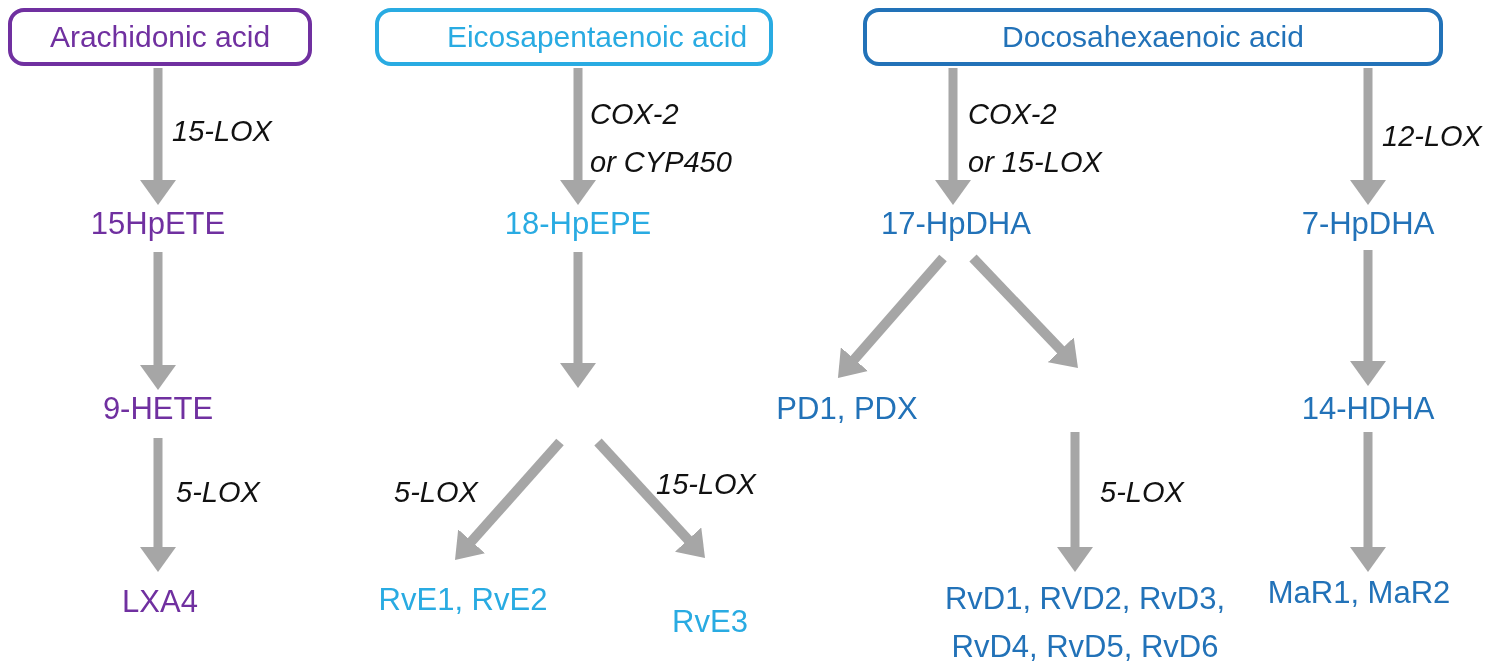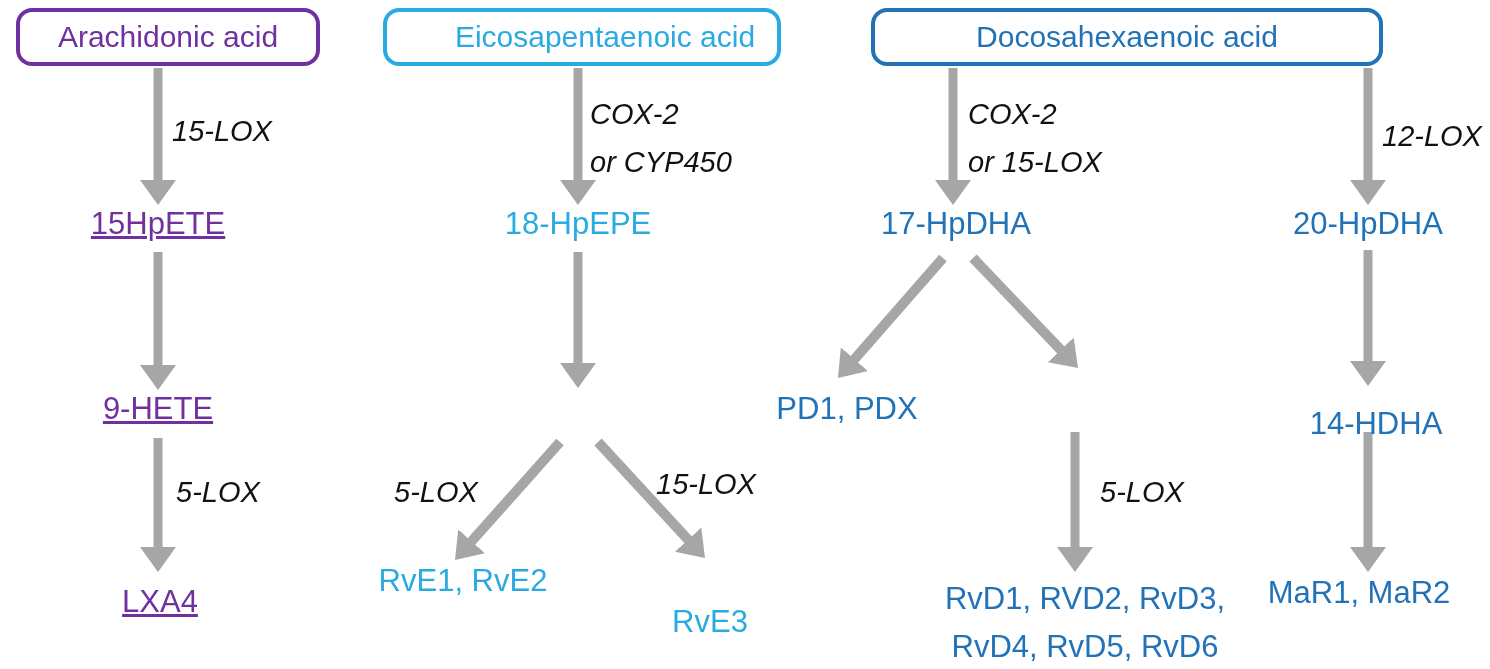--- a/index.html
+++ b/index.html
@@ -10,26 +10,26 @@
     --color-enzyme:#111111;
     --color-background:#FFFFFF;
   }
   html,body{margin:0;padding:0;}
   body{background:var(--color-background);font-family:"Liberation Sans",sans-serif;}
   #diagram{position:relative;width:1490px;height:669px;background:var(--color-background);overflow:hidden;}
   .arrow-layer{position:absolute;left:0;top:0;width:1490px;height:669px;}
   .arrow-layer line{stroke:var(--color-arrow);}
   .arrow-layer marker path{fill:var(--color-arrow);}
   .box{position:absolute;box-sizing:border-box;height:58px;border:4px solid;border-radius:16px;
-       display:flex;align-items:center;justify-content:center;font-size:30px;background:var(--color-background);margin-left:8px;}
+       display:flex;align-items:center;justify-content:center;font-size:30px;background:var(--color-background);}
   .box-aa{border-color:var(--color-arachidonic);color:var(--color-arachidonic);}
   .box-epa{border-color:var(--color-epa);color:var(--color-epa);padding-left:46px;}
   .box-dha{border-color:var(--color-dha);color:var(--color-dha);}
   .met{position:absolute;font-size:31px;white-space:nowrap;transform:translateX(-50%);text-align:center;}
-  .aa{color:var(--color-arachidonic);text-decoration:underline;}
+  .aa{color:var(--color-arachidonic);}
   .epa{color:var(--color-epa);}
   .dha{color:var(--color-dha);}
   .enz{position:absolute;font-size:29px;font-style:italic;color:var(--color-enzyme);white-space:nowrap;}
   .two-line{line-height:48px;}
   .rvd-block{line-height:48px;}
 </style>
 </head>
 <body>
 
 <div id="diagram">
@@ -55,51 +55,51 @@
     <line x1="1368" y1="250" x2="1368" y2="363" stroke-width="9" marker-end="url(#ah)"></line>
     <line x1="1368" y1="432" x2="1368" y2="549" stroke-width="9" marker-end="url(#ah)"></line>
   </svg>
 
   <div class="box box-aa" style="left:8px;top:8px;width:304px;">
     <span>Arachidonic acid</span>
   </div>
   <div class="box box-epa" style="left:375px;top:8px;width:398px;">
     <span>Eicosapentaenoic acid</span>
   </div>
-  <div class="box box-dha" style="left:863px;top:8px;width:512px;">
+  <div class="box box-dha" style="left:863px;top:8px;width:580px;">
     <span>Docosahexaenoic acid</span>
   </div>
 
   <div class="enz" style="left:172px;top:115px;">15-LOX</div>
   <div class="enz two-line" style="left:590px;top:90px;">
     <div>COX-2</div>
     <div>or CYP450</div>
   </div>
   <div class="enz two-line" style="left:968px;top:90px;">
     <div>COX-2</div>
     <div>or 15-LOX</div>
   </div>
   <div class="enz" style="left:1382px;top:120px;">12-LOX</div>
 
   <div class="met aa" style="left:158px;top:206px;">15HpETE</div>
   <div class="met epa" style="left:578px;top:206px;">18-HpEPE</div>
   <div class="met dha" style="left:956px;top:206px;">17-HpDHA</div>
-  <div class="met dha" style="left:1368px;top:206px;">20-HpDHA</div>
+  <div class="met dha" style="left:1368px;top:206px;">7-HpDHA</div>
 
   <div class="met aa" style="left:158px;top:391px;">9-HETE</div>
   <div class="met dha" style="left:847px;top:391px;">PD1, PDX</div>
-  <div class="met dha" style="left:1368px;top:406px;margin-left:8px;">14-HDHA</div>
+  <div class="met dha" style="left:1368px;top:391px;">14-HDHA</div>
 
   <div class="enz" style="left:176px;top:476px;">5-LOX</div>
   <div class="enz" style="left:394px;top:476px;">5-LOX</div>
   <div class="enz" style="left:656px;top:468px;">15-LOX</div>
   <div class="enz" style="left:1100px;top:476px;">5-LOX</div>
 
   <div class="met aa" style="left:160px;top:575px;margin-top:9px;">LXA4</div>
-  <div class="met epa" style="left:463px;top:563px;">RvE1, RvE2</div>
+  <div class="met epa" style="left:463px;top:582px;">RvE1, RvE2</div>
   <div class="met epa" style="left:710px;top:604px;">RvE3</div>
   <div class="met dha rvd-block" style="left:1085px;top:575px;">
     <div>RvD1, RVD2, RvD3,</div>
     <div>RvD4, RvD5, RvD6</div>
   </div>
   <div class="met dha" style="left:1359px;top:575px;">MaR1, MaR2</div>
 
 </div>
 
 </body></html>

